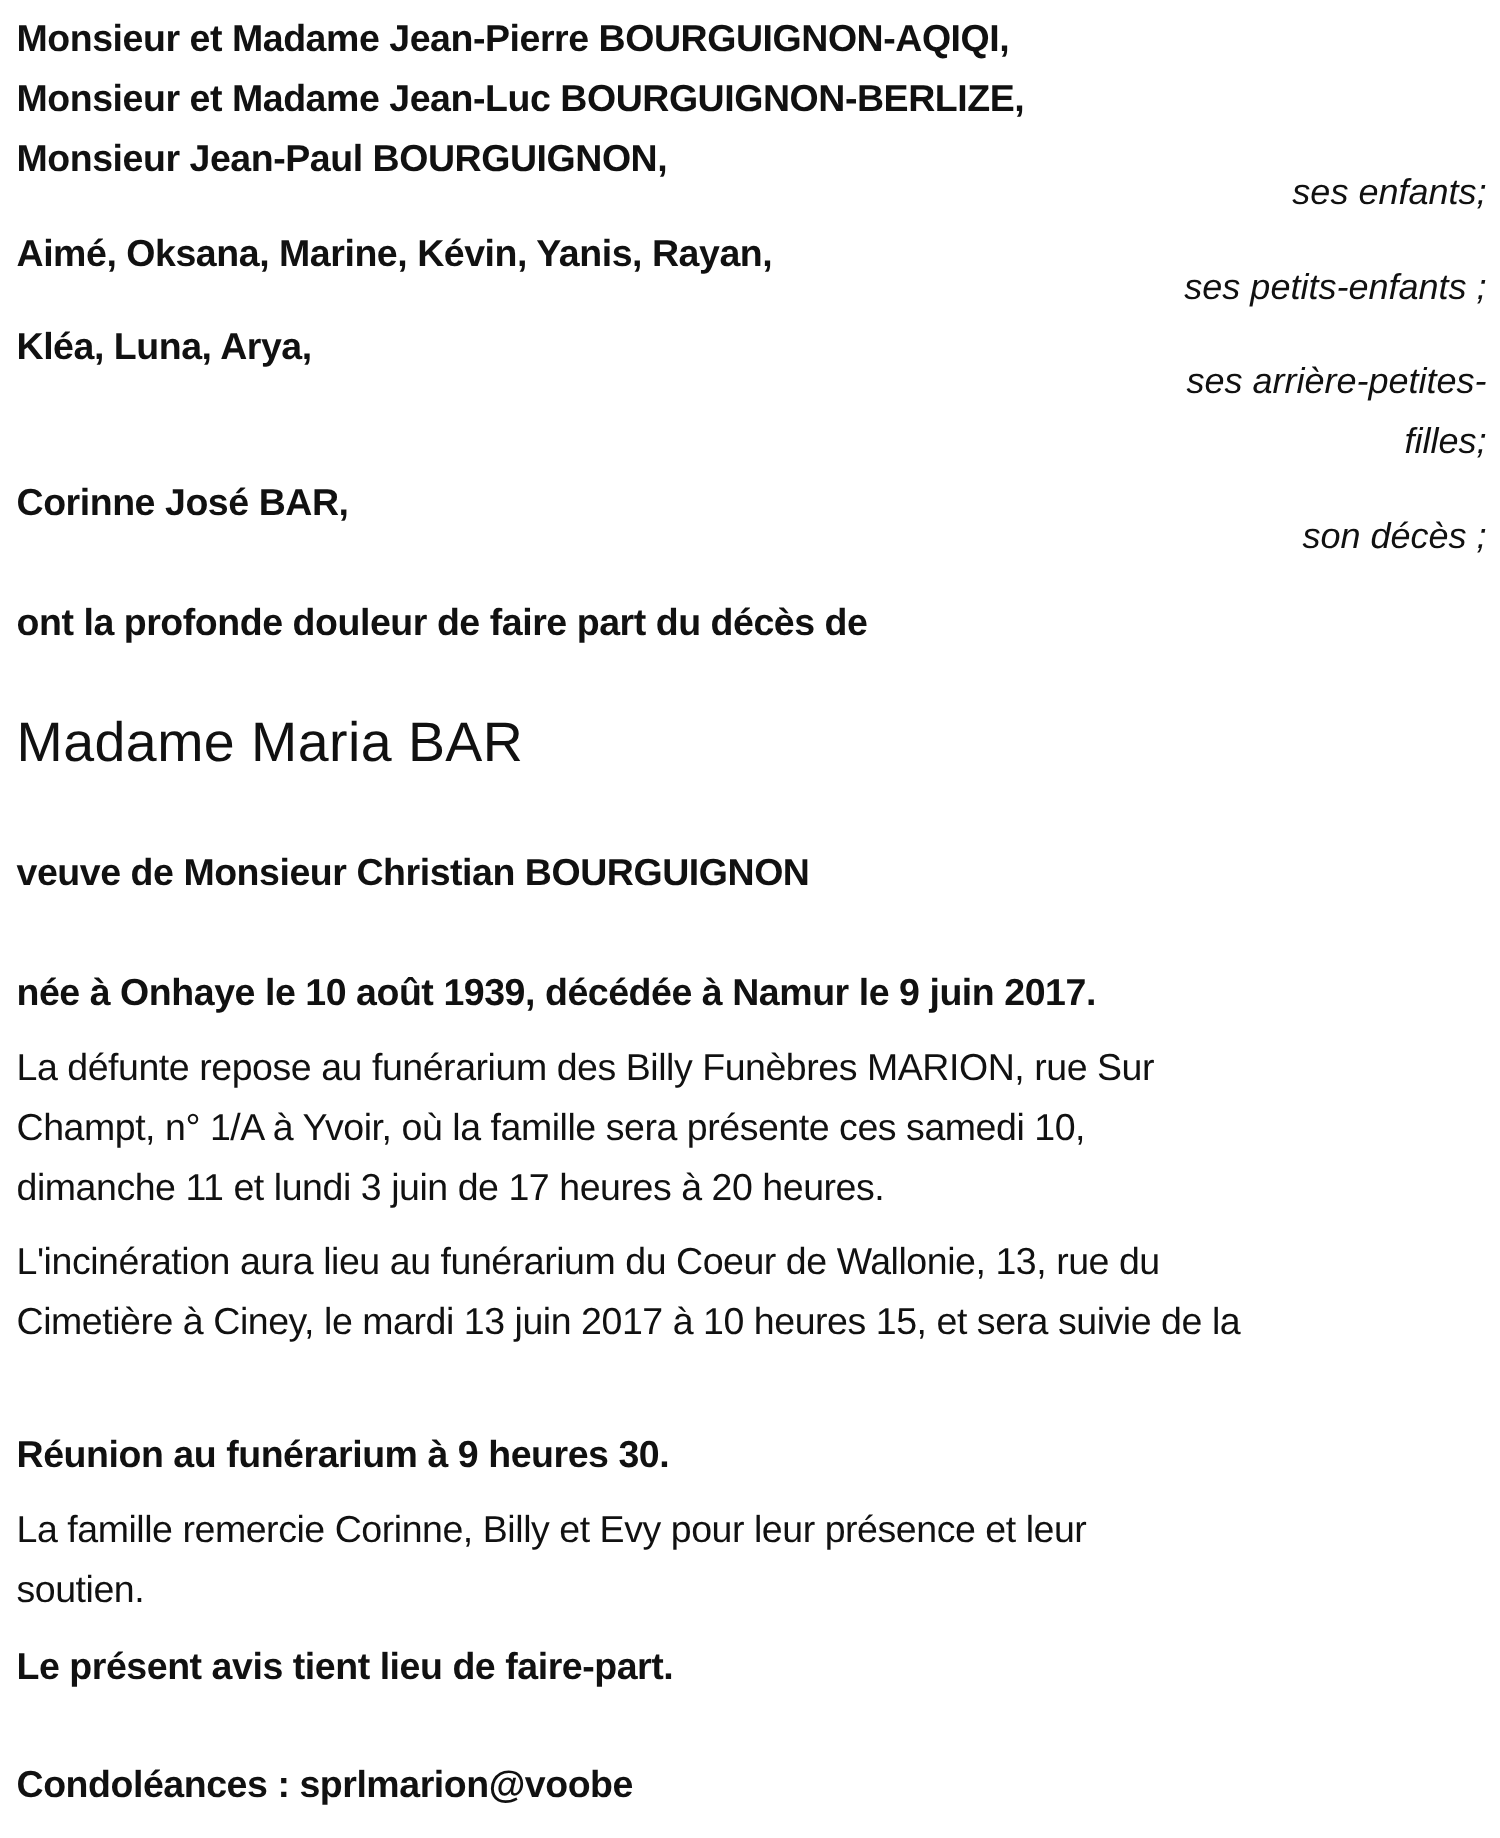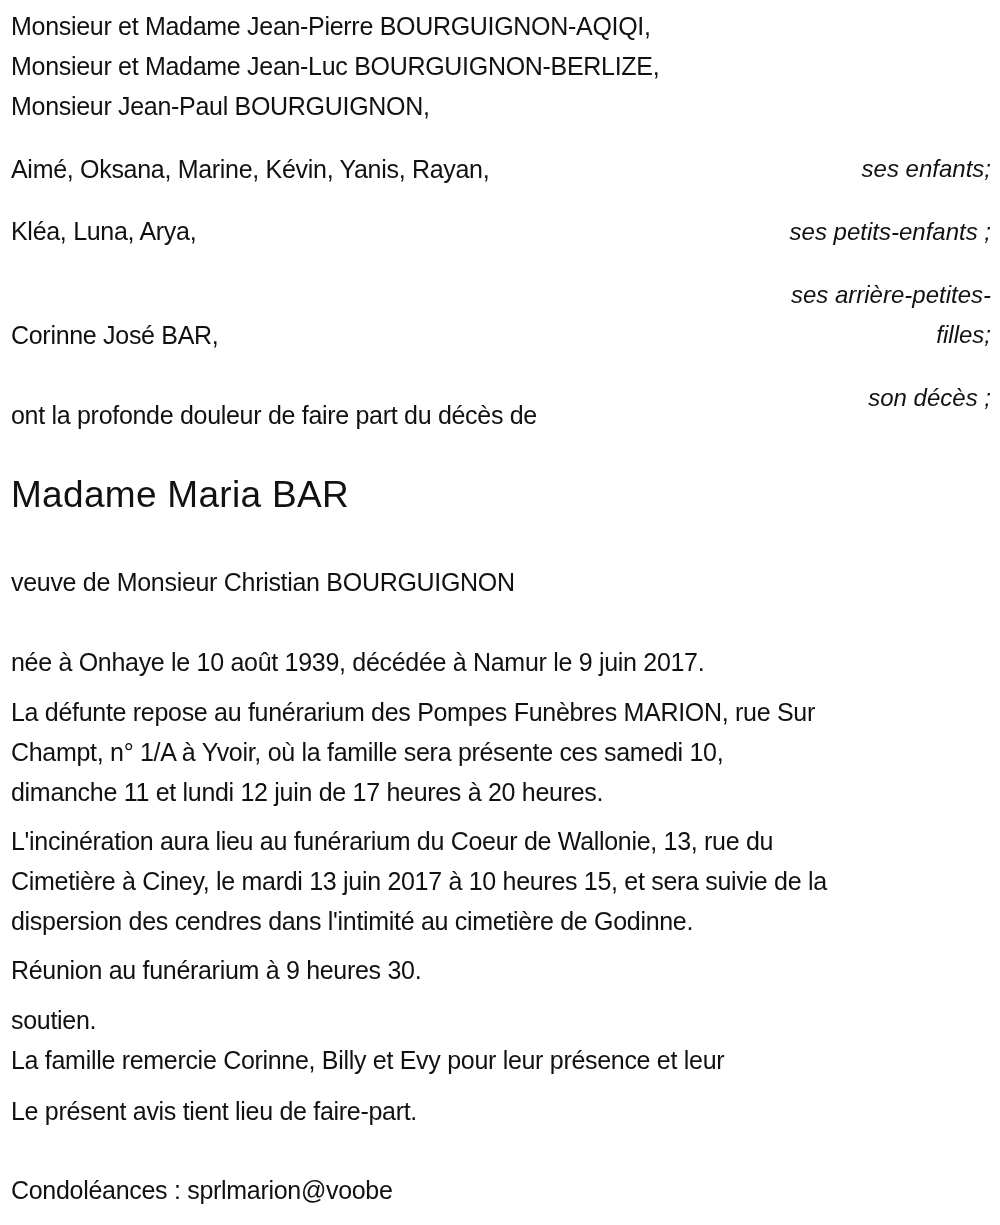--- a/index.html
+++ b/index.html
@@ -5,26 +5,26 @@
     html, body { margin: 0; padding: 0; background: #ffffff; }
     body {
       width: 1000px; height: 1225px; position: relative; overflow: hidden;
       font-family: "Liberation Sans", sans-serif; color: #111111;
     }
     .doc { position: absolute; left: 11px; top: 0; width: 980px; }
     .line {
       position: absolute; left: 0; white-space: nowrap;
       font-size: 25px; line-height: 40px; letter-spacing: -0.3px;
       transform-origin: left center;
+      font-weight: bold;
     }
     .rel {
       position: absolute; right: 0; white-space: nowrap;
       font-style: italic; font-size: 24px; line-height: 40px;
       text-align: right;
-      margin-top: 40px;
     }
     .name {
       position: absolute; left: 0; white-space: nowrap;
       font-size: 37px; font-weight: normal; line-height: 50px; letter-spacing: 0.3px;
     }
     .para {
       position: absolute; left: 0; width: 985px;
       font-size: 25px; line-height: 40px; letter-spacing: -0.3px;
     }
     .para span { display: block; white-space: nowrap; }
@@ -49,36 +49,35 @@
   <div class="line" style="top:315px">Corinne José BAR,</div>
   <div class="rel" style="top:338px">son décès ;</div>
 
   <div class="line" style="top:395px">ont la profonde douleur de faire part du décès de</div>
 
   <div class="name" style="top:470px">Madame Maria BAR</div>
   <div class="line" style="top:562px">veuve de Monsieur Christian BOURGUIGNON</div>
   <div class="line" style="top:642px">née à Onhaye le 10 août 1939, décédée à Namur le 9 juin 2017.</div>
 
   <div class="para" style="top:692px">
-    <span>La défunte repose au funérarium des Pompes Funèbres MARION, rue Sur</span>
+    <span>La défunte repose au funérarium des Billy Funèbres MARION, rue Sur</span>
     <span>Champt, n° 1/A à Yvoir, où la famille sera présente ces samedi 10,</span>
-    <span>dimanche 11 et lundi 12 juin de 17 heures à 20 heures.</span>
+    <span>dimanche 11 et lundi 3 juin de 17 heures à 20 heures.</span>
   </div>
 
   <div class="para" style="top:821px">
     <span>L'incinération aura lieu au funérarium du Coeur de Wallonie, 13, rue du</span>
     <span>Cimetière à Ciney, le mardi 13 juin 2017 à 10 heures 15, et sera suivie de la</span>
-    <span>dispersion des cendres dans l'intimité au cimetière de Godinne.</span>
   </div>
 
   <div class="line" style="top:950px">Réunion au funérarium à 9 heures 30.</div>
 
   <div class="para" style="top:1000px">
+    <span>La famille remercie Corinne, Billy et Evy pour leur présence et leur</span>
     <span>soutien.</span>
-    <span>La famille remercie Corinne, Billy et Evy pour leur présence et leur</span>
   </div>
 
   <div class="line" style="top:1091px">Le présent avis tient lieu de faire-part.</div>
 
   <div class="line" style="top:1170px">
     <span>Condoléances : </span><span>sprlmarion@voobe</span>
   </div>
 
 </div>
 

